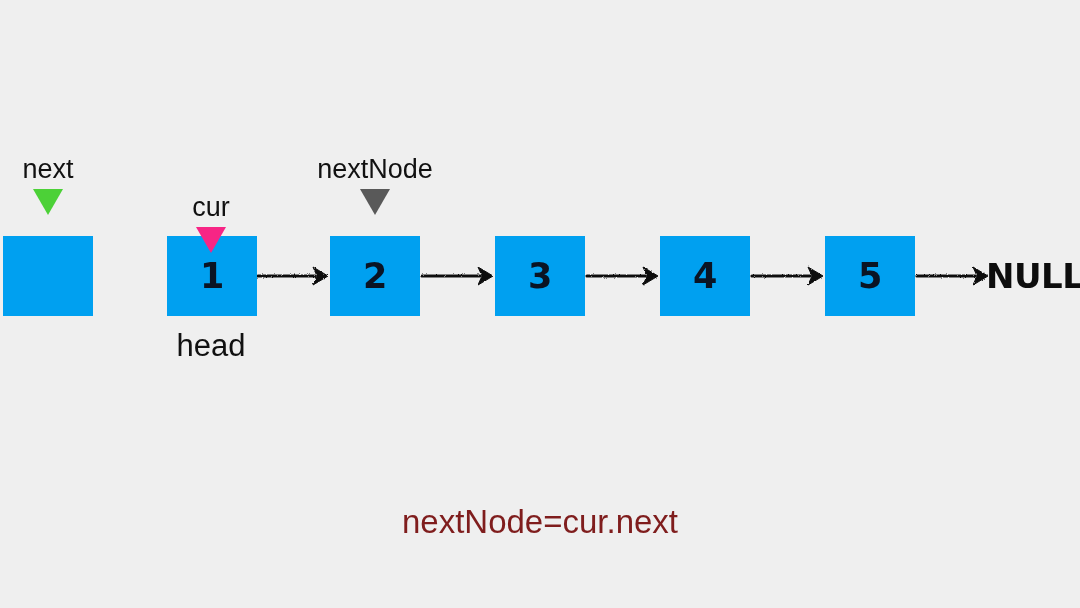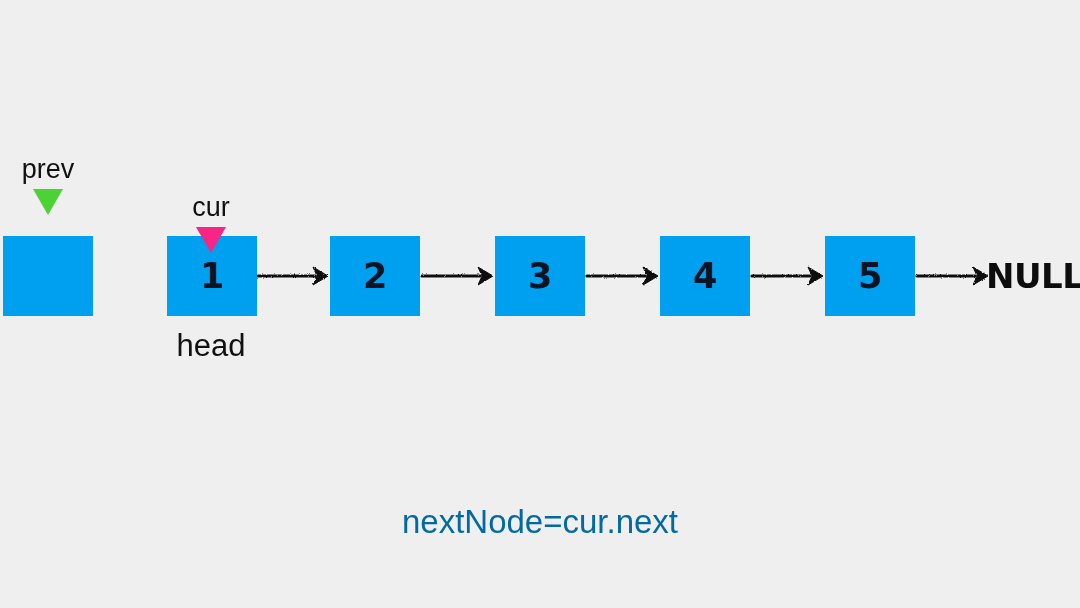--- a/index.html
+++ b/index.html
@@ -87,21 +87,21 @@
     line-height: 1;
   }
 
   
   .formula {
     position: absolute;
     left: 0;
     width: 1080px;
     text-align: center;
     font-size: 33px;
-    color: #0369a1;
+    color: #7f1d1d;
     white-space: nowrap;
   }
 
   
   #arrow-layer {
     position: absolute;
     left: 0;
     top: 0;
     width: 1080px;
     height: 608px;
@@ -147,29 +147,33 @@
     <span class="node-value">3</span>
   </div>
   <div class="node-box" style="left:660px; top:236px;">
     <span class="node-value">4</span>
   </div>
   <div class="node-box" style="left:825px; top:236px;">
     <span class="node-value">5</span>
   </div>
 
   <div class="ptr-group" style="left:-62px; top:155px;">
-    <span class="ptr-label">prev</span>
+    <span class="ptr-label">next</span>
     <span class="ptr-tri" style="border-top-color:#4cd137;"></span>
   </div>
 
   <div class="ptr-group" style="left:101px; top:155px;margin-top:38px;">
     <span class="ptr-label">cur</span>
     <span class="ptr-tri" style="border-top-color:#f72585;"></span>
   </div>
 
+  <div class="ptr-group" style="left:265px; top:155px;">
+    <span class="ptr-label">nextNode</span>
+    <span class="ptr-tri" style="border-top-color:#595959;"></span>
+  </div>
 
   <div class="sub-label" style="left:111px; top:328px;">head</div>
 
   <div class="null-text" style="left:986px; top:259px;">NULL</div>
 
   <div class="formula" style="top:503px;">nextNode=cur.next</div>
 
 </div>
 
 </body></html>

